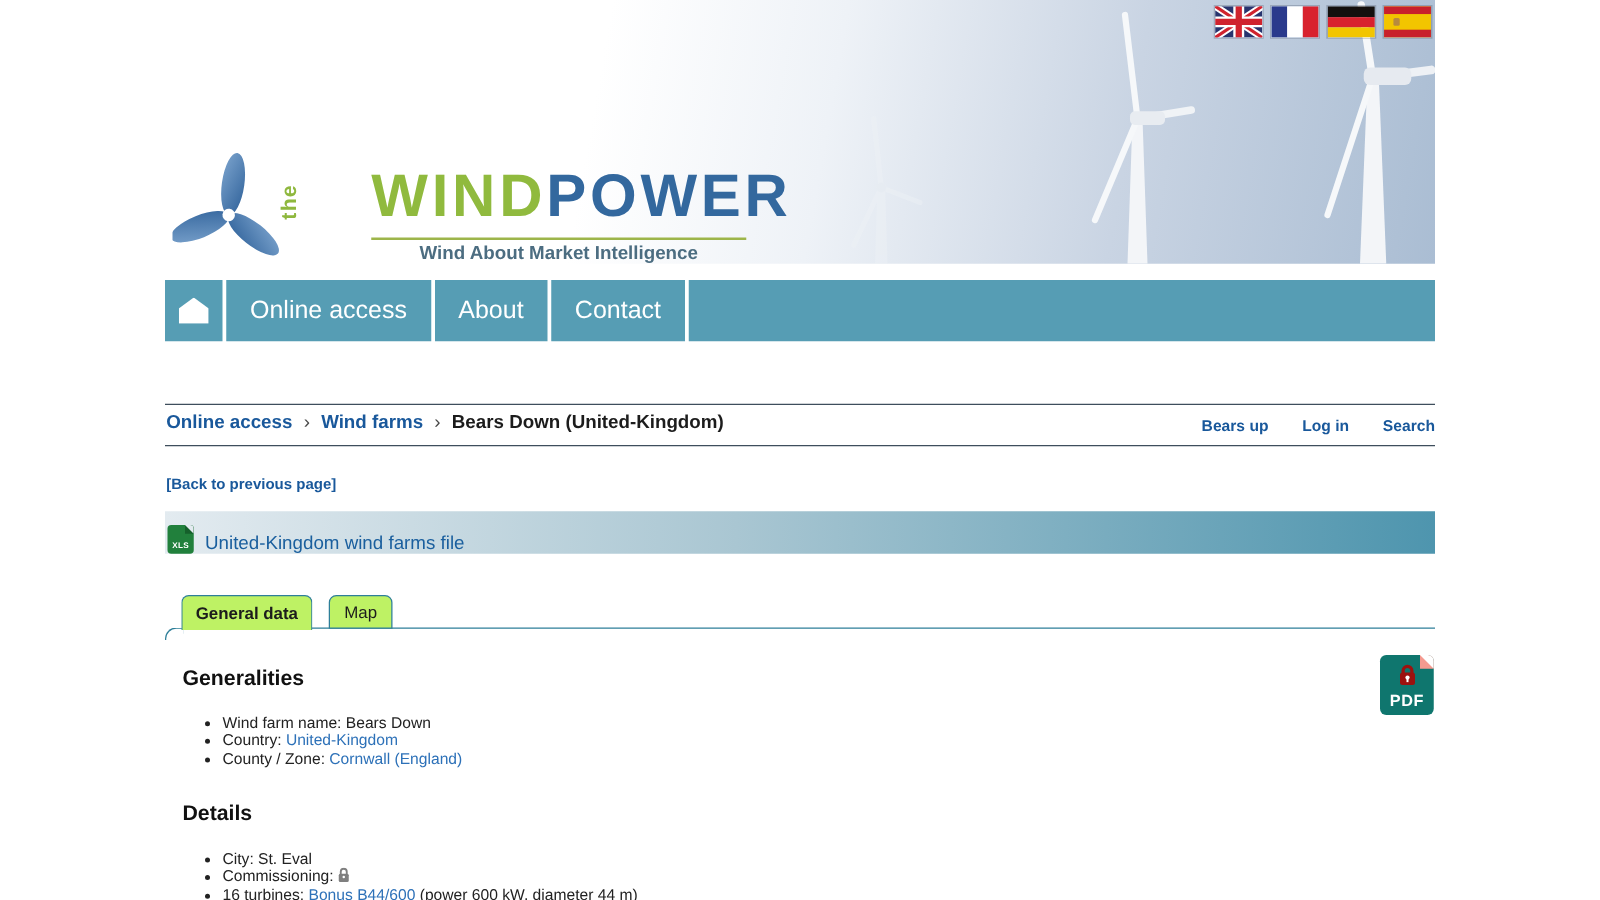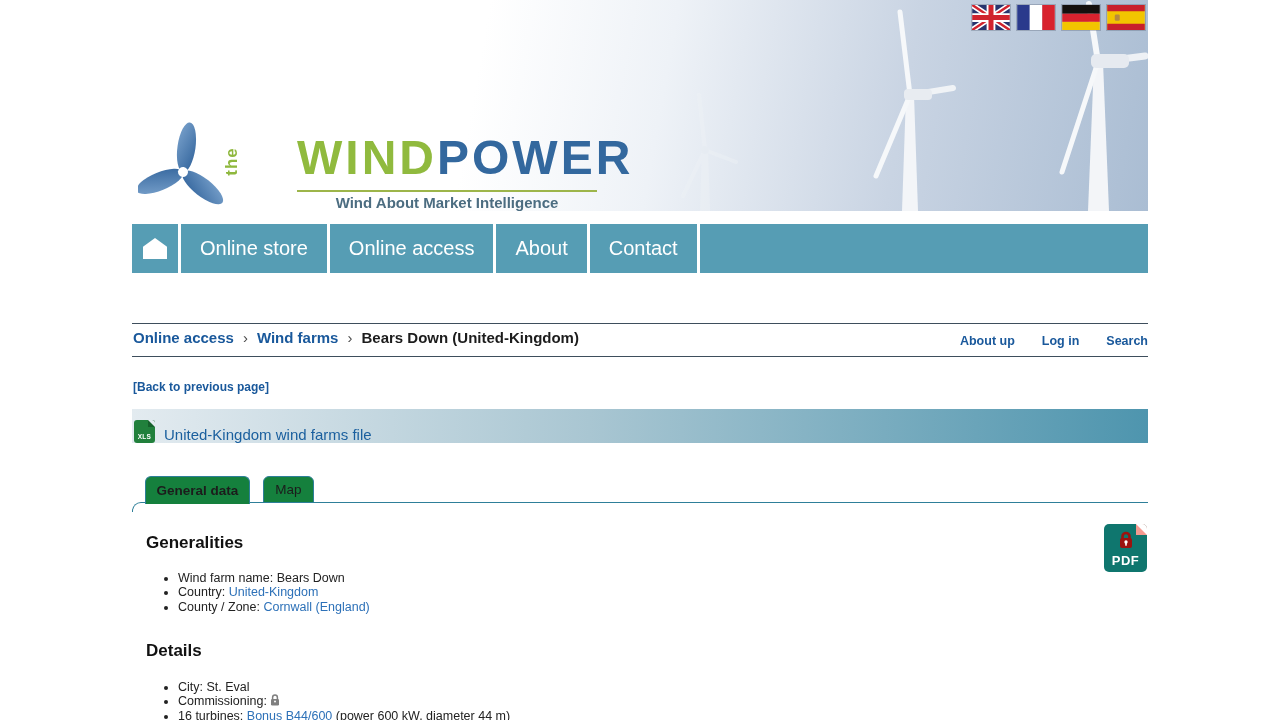--- a/index.html
+++ b/index.html
@@ -62,21 +62,21 @@
     display: flex; align-items: flex-end; }
   .xls-icon { position: relative; width: 21px; height: 23px; margin-left: 2px;
     background: #21803c; border-radius: 3px; overflow: hidden; flex: none; }
   .xls-icon::after { content: ""; position: absolute; top: 0; right: 0; border-style: solid;
     border-width: 0 7px 7px 0; border-color: #e3ebf0 #e3ebf0 #15602b #15602b; }
   .xls-label { position: absolute; bottom: 3px; left: 0; width: 100%; text-align: center;
     color: #ffffff; font-size: 6.5px; font-weight: bold; letter-spacing: .3px; }
   .file-link { margin-left: 9px; font-size: 15px; color: #1a5f9e; cursor: pointer; }
 
   
-  .tab { position: absolute; top: 476px; background: #15803d; border: 1px solid #2e7f99;
+  .tab { position: absolute; top: 476px; background: #bef264; border: 1px solid #2e7f99;
     border-radius: 6px 6px 0 0; text-align: center; font-size: 13.5px; color: #1c1c1c;
     cursor: pointer; z-index: 2; }
   .tab-general { left: 13px; width: 105px; height: 28px; line-height: 27px;
     font-weight: bold; border-bottom: none; }
   .tab-map { left: 131px; width: 51px; height: 27px; line-height: 25px; }
   .tab-line { position: absolute; top: 502px; left: 14px; width: 1002px; height: 1px;
     background: #2e7f99; z-index: 1; }
   .tab-curve { position: absolute; top: 502px; left: 0; width: 15px; height: 10px;
     border-top: 1px solid #2e7f99; border-left: 1px solid #2e7f99;
     border-top-left-radius: 9px; z-index: 1; }
@@ -185,39 +185,38 @@
       <span class="logo-wind">WIND</span><span class="logo-power">POWER</span>
     </div>
     <div class="logo-underline"></div>
     <div class="logo-tagline">Wind About Market Intelligence</div>
   </div>
 
   <div class="nav">
     <div class="nav-btn nav-home">
       <span class="home-glyph"></span>
     </div>
-    <div class="nav-btn">Online store</div>
     <div class="nav-btn">Online access</div>
     <div class="nav-btn">About</div>
     <div class="nav-btn">Contact</div>
     <div class="nav-fill"></div>
   </div>
 
   <div class="breadcrumb">
     <span class="crumb-link">Online access</span>
     <span class="crumb-sep">›</span>
     <span class="crumb-link">Wind farms</span>
     <span class="crumb-sep">›</span>
     <span class="crumb-current">Bears Down (United-Kingdom)</span>
   </div>
 
   <div class="rule rule-1"></div>
 
   <div class="account-links">
-    <span class="account-link">About up</span>
+    <span class="account-link">Bears up</span>
     <span class="account-link">Log in</span>
     <span class="account-link">Search</span>
   </div>
 
   <div class="rule rule-2"></div>
 
   <div class="back-link">[Back to previous page]</div>
 
   <div class="file-bar">
     <div class="xls-icon">

